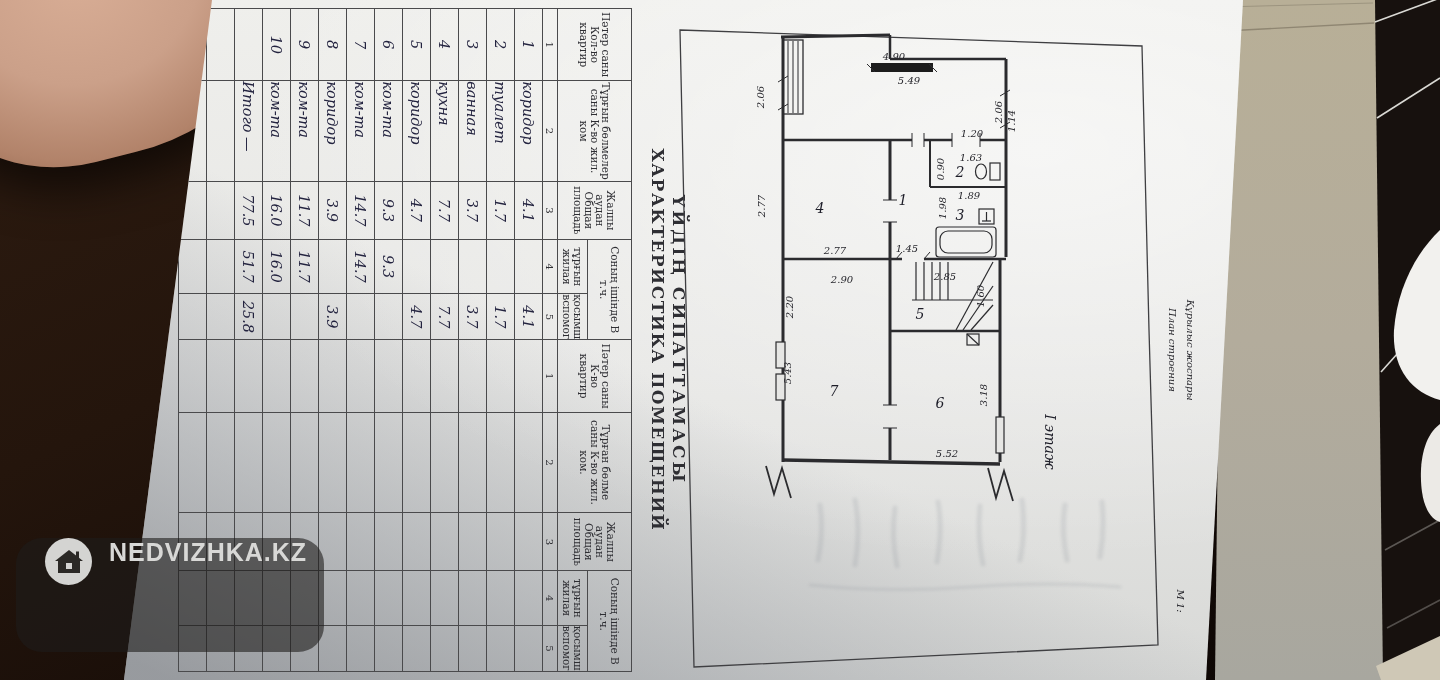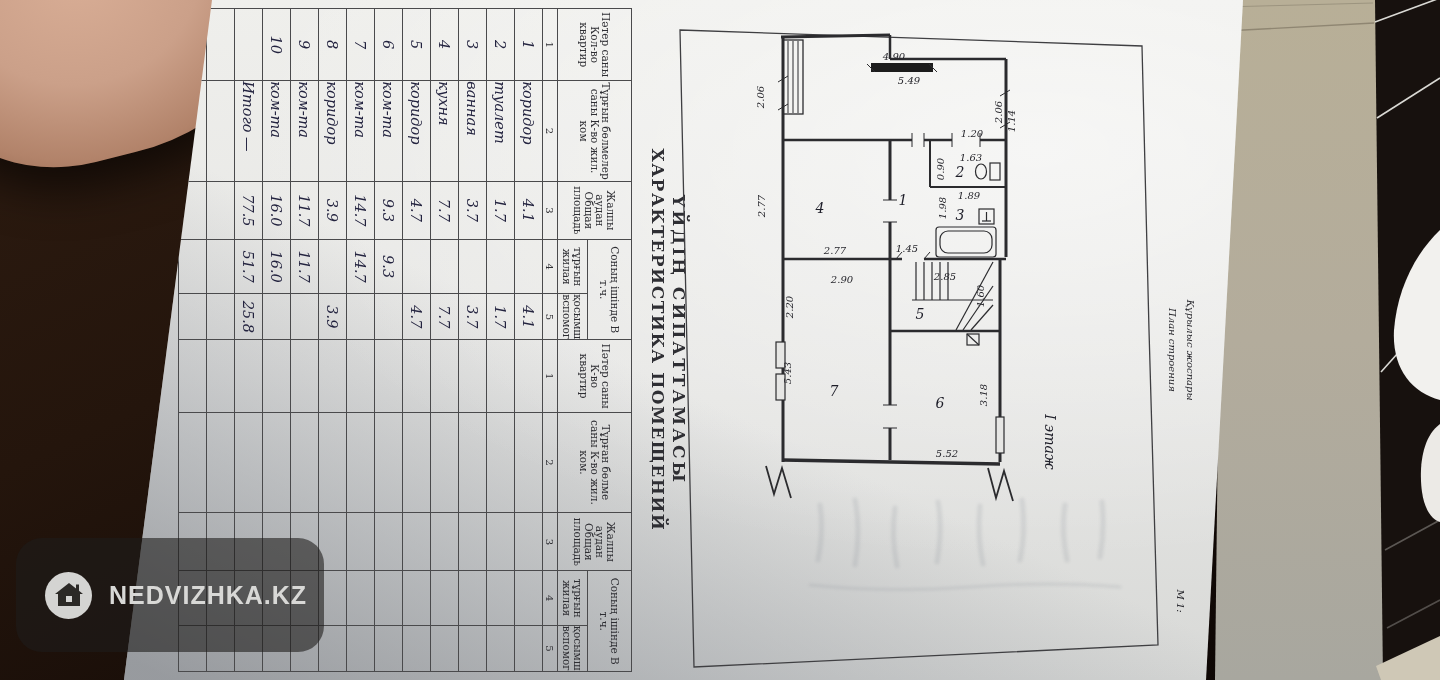--- a/index.html
+++ b/index.html
@@ -31,21 +31,21 @@
   table.char th{font-size:10.5px;line-height:11px;text-align:center;vertical-align:middle;padding:1px 0;}
   tr.idx td{height:14px;font-size:10px;text-align:center;line-height:13px;}
   tr.data td{height:27px;}
   .hw{font-style:italic;font-size:14.5px;color:#23233f;}
   td.num{text-align:center;}
   td.nm{text-align:left;padding-left:5px;}
   
   #plan{position:absolute;left:650px;top:0;}
   
   #wm{position:absolute;left:16px;top:538px;width:308px;height:114px;border-radius:26px;
-      background:rgba(30,28,26,.60);display:flex;align-items:center;}
+      background:rgba(30,28,26,.60);display:flex;}
   #wm .circ{width:47px;height:47px;border-radius:50%;background:#d4d4d2;margin-left:29px;
             display:flex;align-items:center;justify-content:center;}
   #wm .txt{font-family:"Liberation Sans",sans-serif;font-weight:bold;font-size:25px;
            letter-spacing:1px;color:#d8d8d6;margin-left:17px;}
   text{font-family:"DejaVu Serif",serif;}
   .dim{font-size:10px;font-style:italic;fill:#26262c;}
   .rlbl{font-size:14px;font-style:italic;fill:#1d1d28;}
 </style>
 </head>
 <body>

